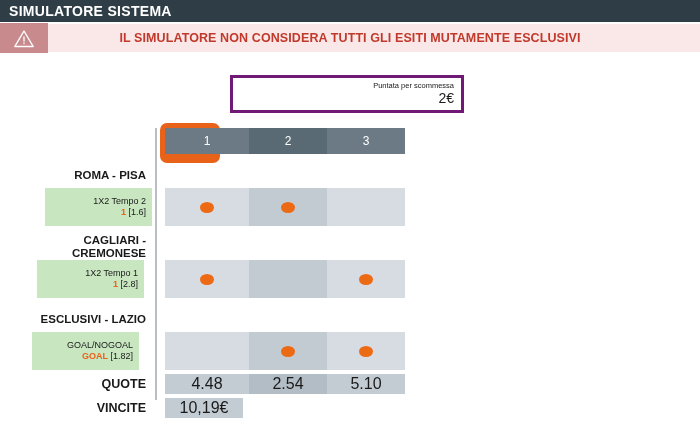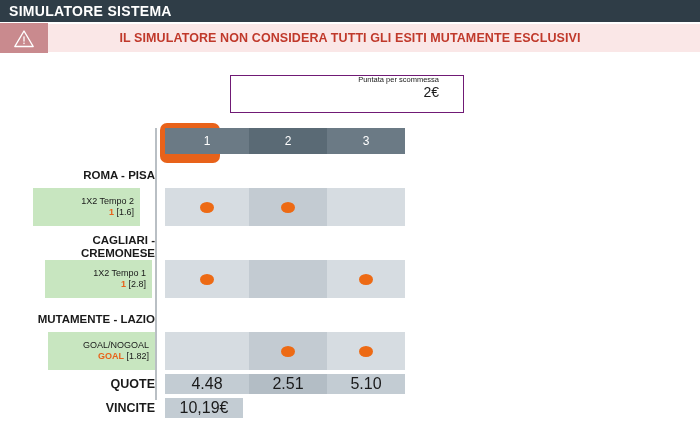--- a/index.html
+++ b/index.html
@@ -87,27 +87,28 @@
     display: flex;
     align-items: center;
     justify-content: center;
     flex: 0 0 auto;
     margin-top: 48px;
   }
   .stake-box {
     margin-left: 10px;
     width: 234px;
     height: 38px;
-    border: 1px solid #701a75;
+    border: 3px solid #701a75;
     background: #ffffff;
     box-sizing: border-box;
     display: flex;
     flex-direction: column;
     align-items: flex-end;
-    padding-right: 24px;
+    justify-content: center;
+    padding-right: 7px;
     flex: 0 0 auto;
   }
   .stake-label {
     font-size: 7.5px;
     color: #1a1a1a;
     line-height: 1.1;
     white-space: nowrap;
   }
   .stake-value {
     font-size: 14px;
@@ -135,20 +136,21 @@
     align-items: stretch;
     width: 405px;
   }
   .label-cell {
     width: 155px;
     flex: 0 0 auto;
     display: flex;
     align-items: center;
     justify-content: flex-end;
     box-sizing: border-box;
+    padding-right: 9px;
   }
   .cells {
     width: 250px;
     flex: 0 0 auto;
     display: flex;
     margin-left: 10px;
   }
   .cell {
     flex: 0 0 auto;
     display: flex;
@@ -286,21 +288,21 @@
       <div class="label-cell">
         <span class="event-title">ROMA - PISA</span>
       </div>
       <div class="cells">
         <div class="cell c1"></div>
         <div class="cell c2"></div>
         <div class="cell c3"></div>
       </div>
     </div>
     <div class="row sel-row">
-      <div class="label-cell" style="padding-right:15px;align-items:center;">
+      <div class="label-cell" style="padding-right:3px;align-items:center;">
         <div class="sel-box">
           <span class="sel-market">1X2 Tempo 2</span>
           <span class="sel-pick"><span class="pick">1</span> <span>[1.6]</span></span>
         </div>
       </div>
       <div class="cells">
         <div class="cell c1">
             <span class="dot"></span>
           </div>
         <div class="cell c2">
@@ -317,51 +319,51 @@
         <span class="event-title">CAGLIARI -
 CREMONESE</span>
       </div>
       <div class="cells">
         <div class="cell c1"></div>
         <div class="cell c2"></div>
         <div class="cell c3"></div>
       </div>
     </div>
     <div class="row sel-row">
-      <div class="label-cell" style="padding-right:3px;">
+      <div class="label-cell" style="padding-right:11px;">
         <div class="sel-box">
           <span class="sel-market">1X2 Tempo 1</span>
           <span class="sel-pick"><span class="pick">1</span> <span>[2.8]</span></span>
         </div>
       </div>
       <div class="cells">
         <div class="cell c1">
             <span class="dot"></span>
           </div>
         <div class="cell c2"></div>
         <div class="cell c3">
             <span class="dot"></span>
           </div>
       </div>
     </div>
 
     <div class="gap"></div>
 
     <div class="row event-title-row">
       <div class="label-cell">
-        <span class="event-title">MUTAMENTE - LAZIO</span>
+        <span class="event-title">ESCLUSIVI - LAZIO</span>
       </div>
       <div class="cells">
         <div class="cell c1"></div>
         <div class="cell c2"></div>
         <div class="cell c3"></div>
       </div>
     </div>
     <div class="row sel-row">
-      <div class="label-cell" style="padding-right:0;">
+      <div class="label-cell" style="padding-right:16px;">
         <div class="sel-box">
           <span class="sel-market">GOAL/NOGOAL</span>
           <span class="sel-pick"><span class="pick">GOAL</span> <span>[1.82]</span></span>
         </div>
       </div>
       <div class="cells">
         <div class="cell c1"></div>
         <div class="cell c2">
             <span class="dot"></span>
           </div>
@@ -370,21 +372,21 @@
           </div>
       </div>
     </div>
 
     <div class="gap-sm"></div>
 
     <div class="row tot-row">
       <div class="label-cell">QUOTE</div>
       <div class="cells">
         <div class="cell c1">4.48</div>
-        <div class="cell c2">2.51</div>
+        <div class="cell c2">2.54</div>
         <div class="cell c3">5.10</div>
       </div>
     </div>
 
     <div class="gap-sm"></div>
 
     <div class="row tot-row">
       <div class="label-cell">VINCITE</div>
       <div class="cells">
         <div class="cell c3">10,19€</div>

